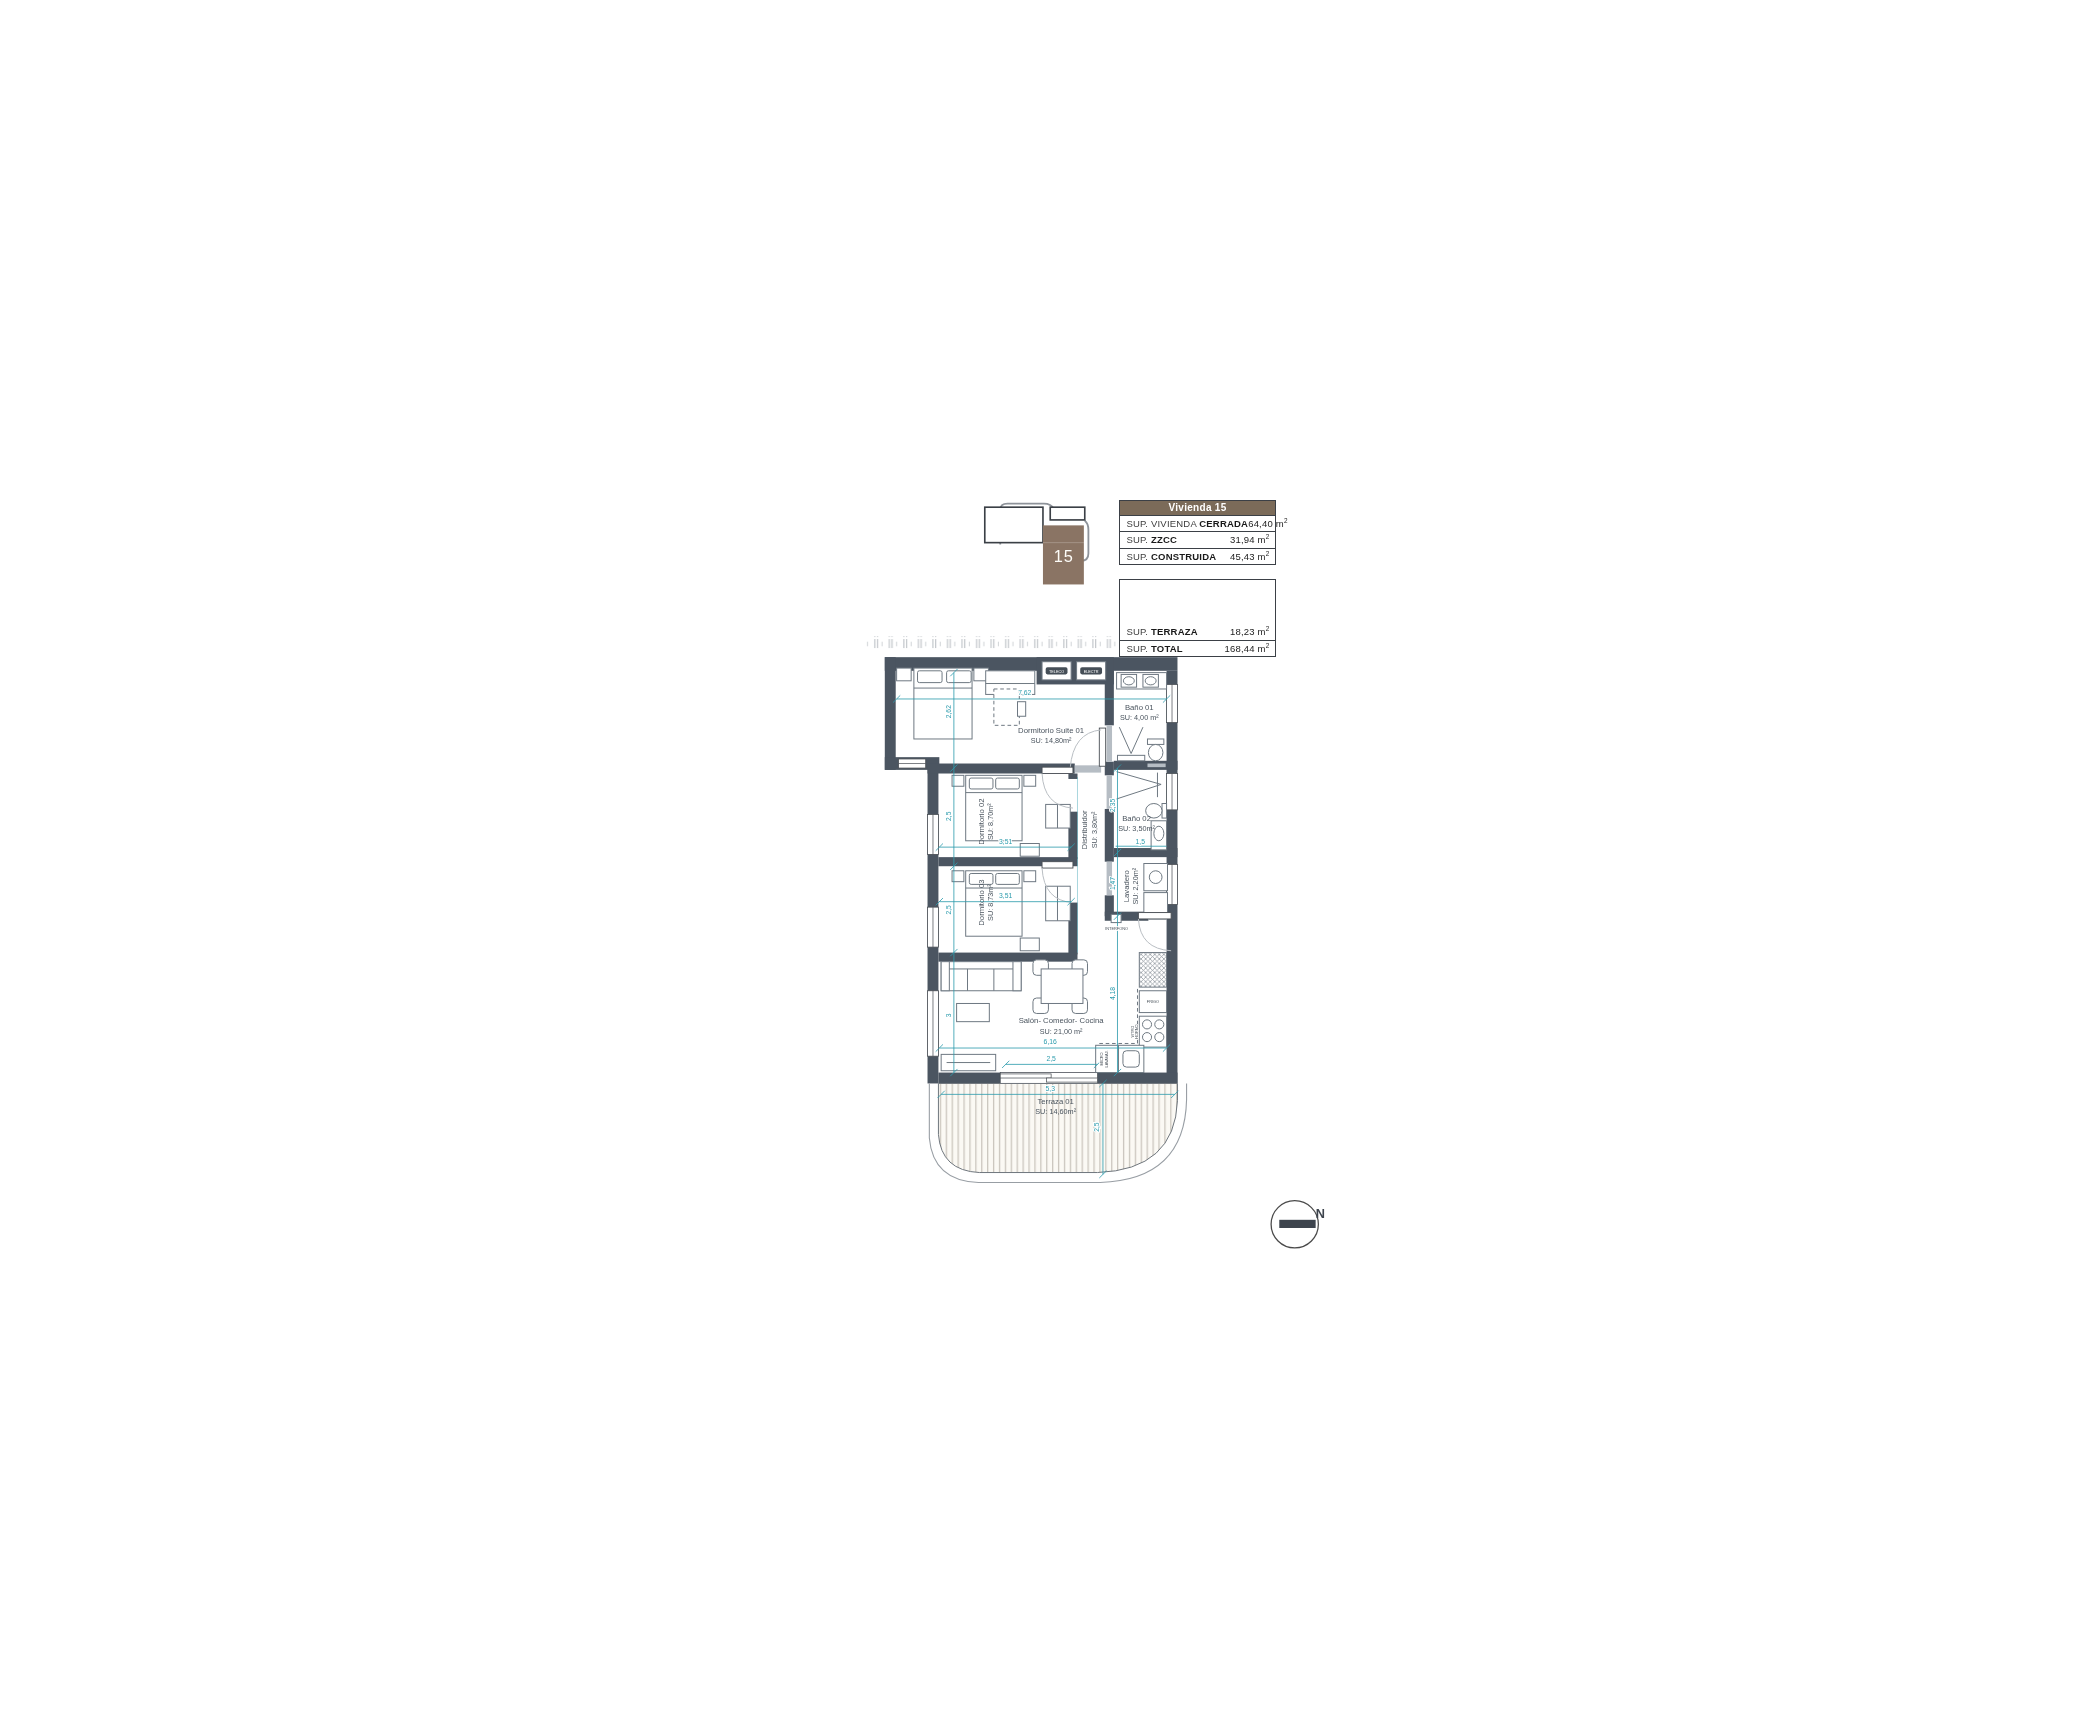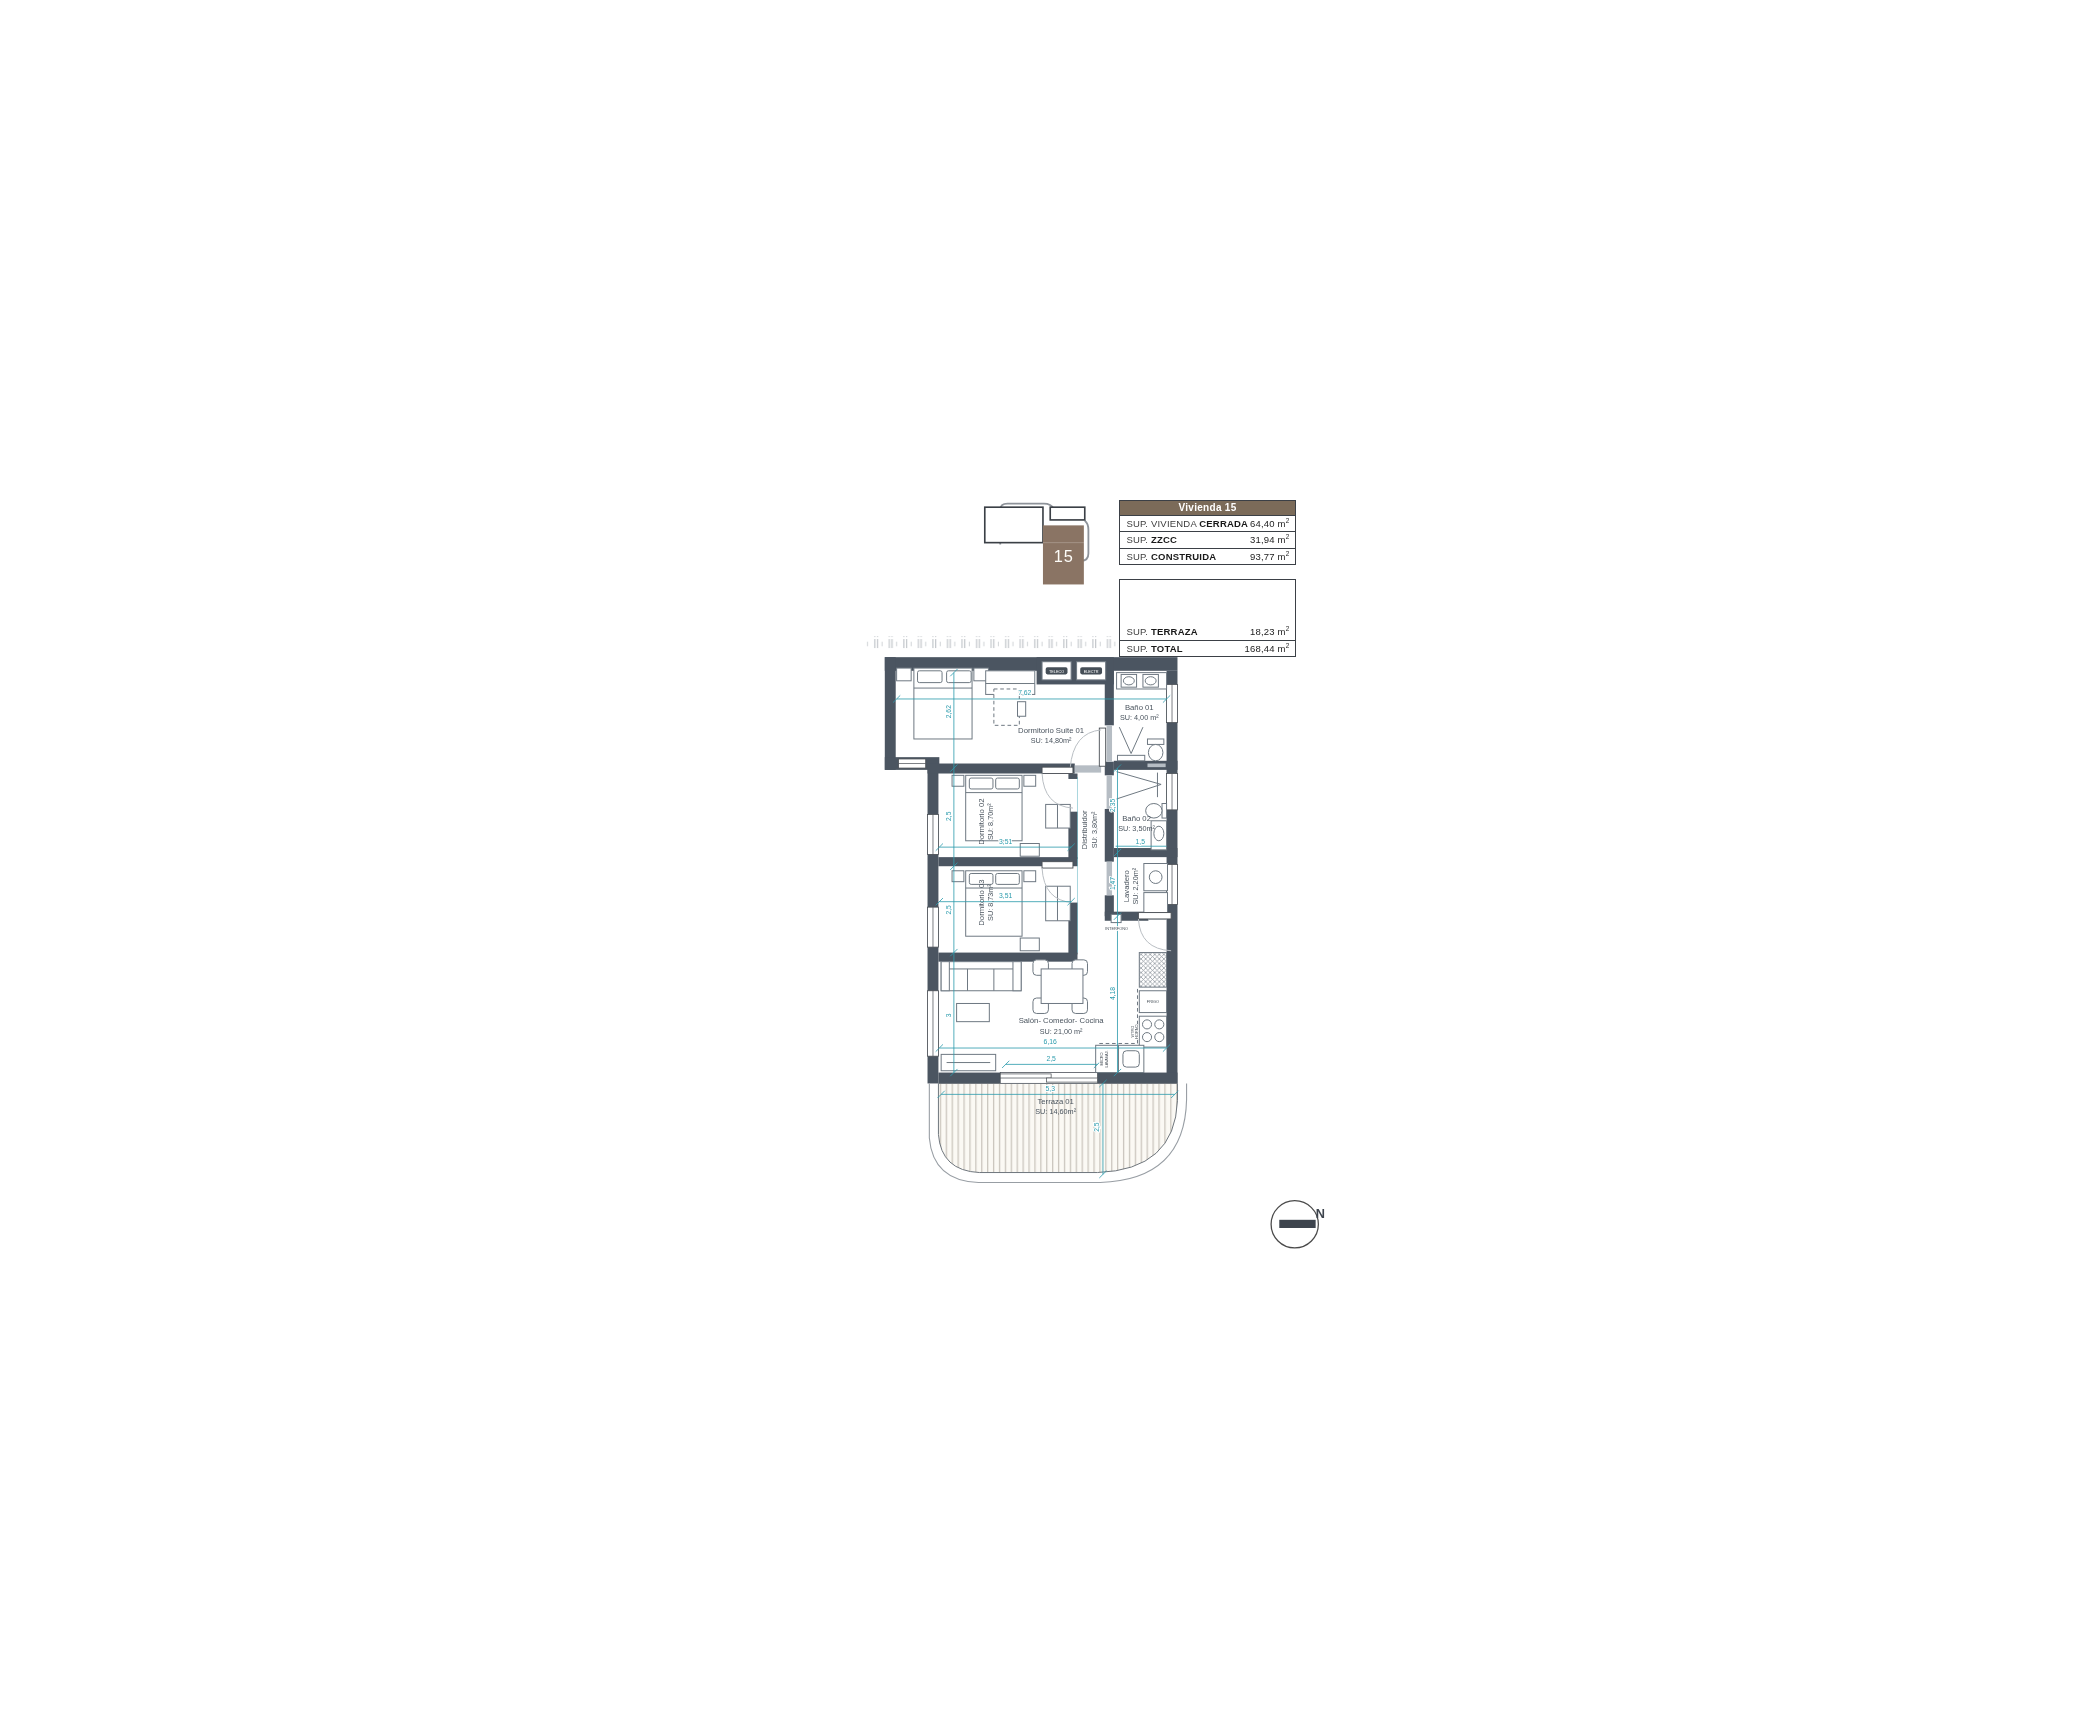--- a/index.html
+++ b/index.html
@@ -1,21 +1,21 @@
 <!DOCTYPE html>
 <html style="font-size:14.5px"><head>
 <meta charset="utf-8">
 <style>
   html,body{margin:0;padding:0;background:#fff;}
   .page{position:relative;width:2095px;height:1727px;background:#fff;overflow:hidden;
         font-family:"Liberation Sans",sans-serif;}
   .page svg{position:absolute;left:0;top:0;}
 
   
-  .sumtable{position:absolute;left:1119px;width:177px;border:1.8px solid #3b4046;background:#fff;box-sizing:border-box;}
+  .sumtable{position:absolute;left:1119px;width:157px;border:1.8px solid #3b4046;background:#fff;box-sizing:border-box;}
   .sumtable.t1{top:500px;}
   .sumtable.t2{top:579px;}
   .sumhead{height:13.6px;background:#7b6b59;color:#fff;font-size:10px;font-weight:bold;
            display:flex;align-items:center;justify-content:center;letter-spacing:0.3px;}
   .sumrow{height:15.5px;display:flex;align-items:center;border-top:1.4px solid #3b4046;
           font-size:9.5px;color:#3d3d3d;letter-spacing:0.2px;background:#fff;text-align:center;}
   .sumrow:first-child{border-top:none;margin-top:44px;}
   .sumrow .lbl{padding-left:6.4px;white-space:pre;}
   .sumrow .b{font-weight:bold;color:#191919;}
   .sumrow .val{margin-left:auto;padding-right:5.5px;white-space:nowrap;color:#222;}
@@ -330,21 +330,21 @@
   <div class="sumrow">
     <span class="lbl"><span>SUP. VIVIENDA </span><span class="b">CERRADA</span></span>
     <span class="val"><span>64,40 m</span><sup>2</sup></span>
   </div>
   <div class="sumrow">
     <span class="lbl"><span>SUP. </span><span class="b">ZZCC</span></span>
     <span class="val"><span>31,94 m</span><sup>2</sup></span>
   </div>
   <div class="sumrow">
     <span class="lbl"><span>SUP. </span><span class="b">CONSTRUIDA</span></span>
-    <span class="val"><span>93,77 m</span><sup>2</sup></span>
+    <span class="val"><span>45,43 m</span><sup>2</sup></span>
   </div>
 </div>
 
 <div class="sumtable t2">
   <div class="sumrow">
     <span class="lbl"><span>SUP. </span><span class="b">TERRAZA</span></span>
     <span class="val"><span>18,23 m</span><sup>2</sup></span>
   </div>
   <div class="sumrow">
     <span class="lbl"><span>SUP. </span><span class="b">TOTAL</span></span>

